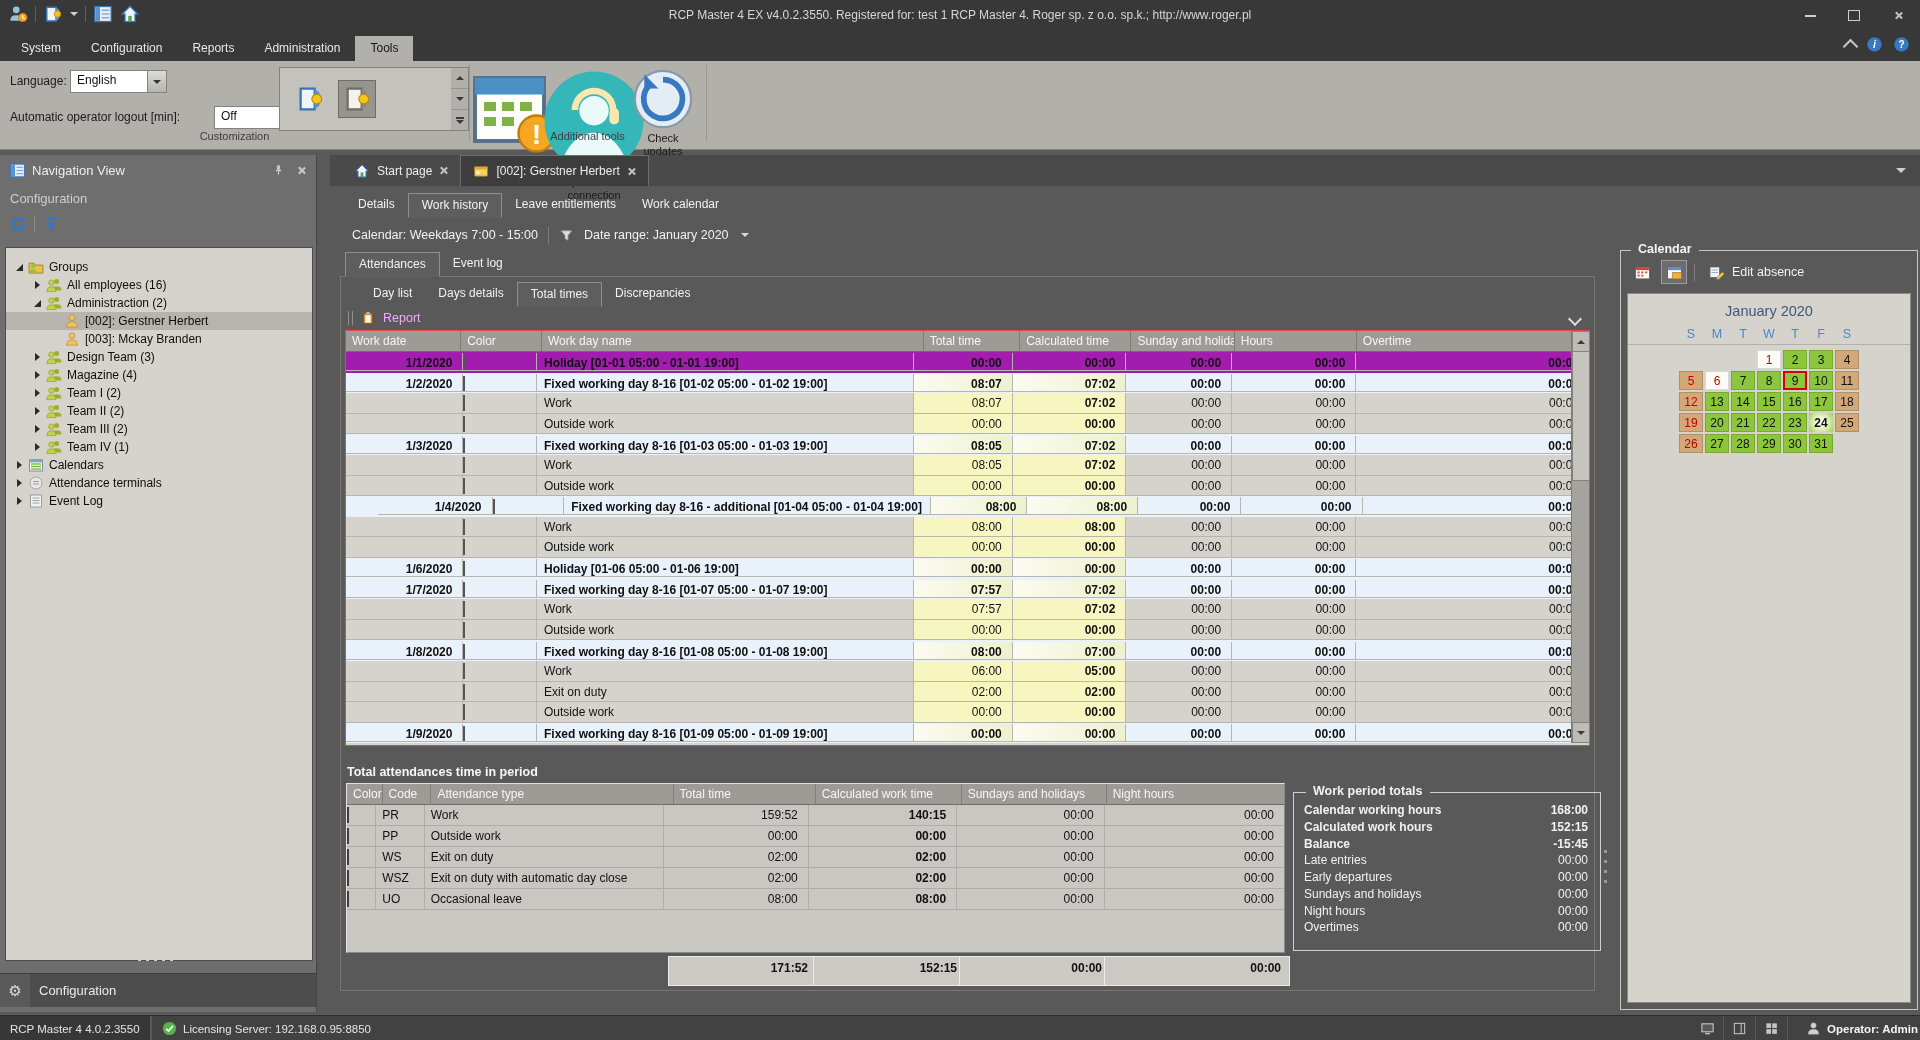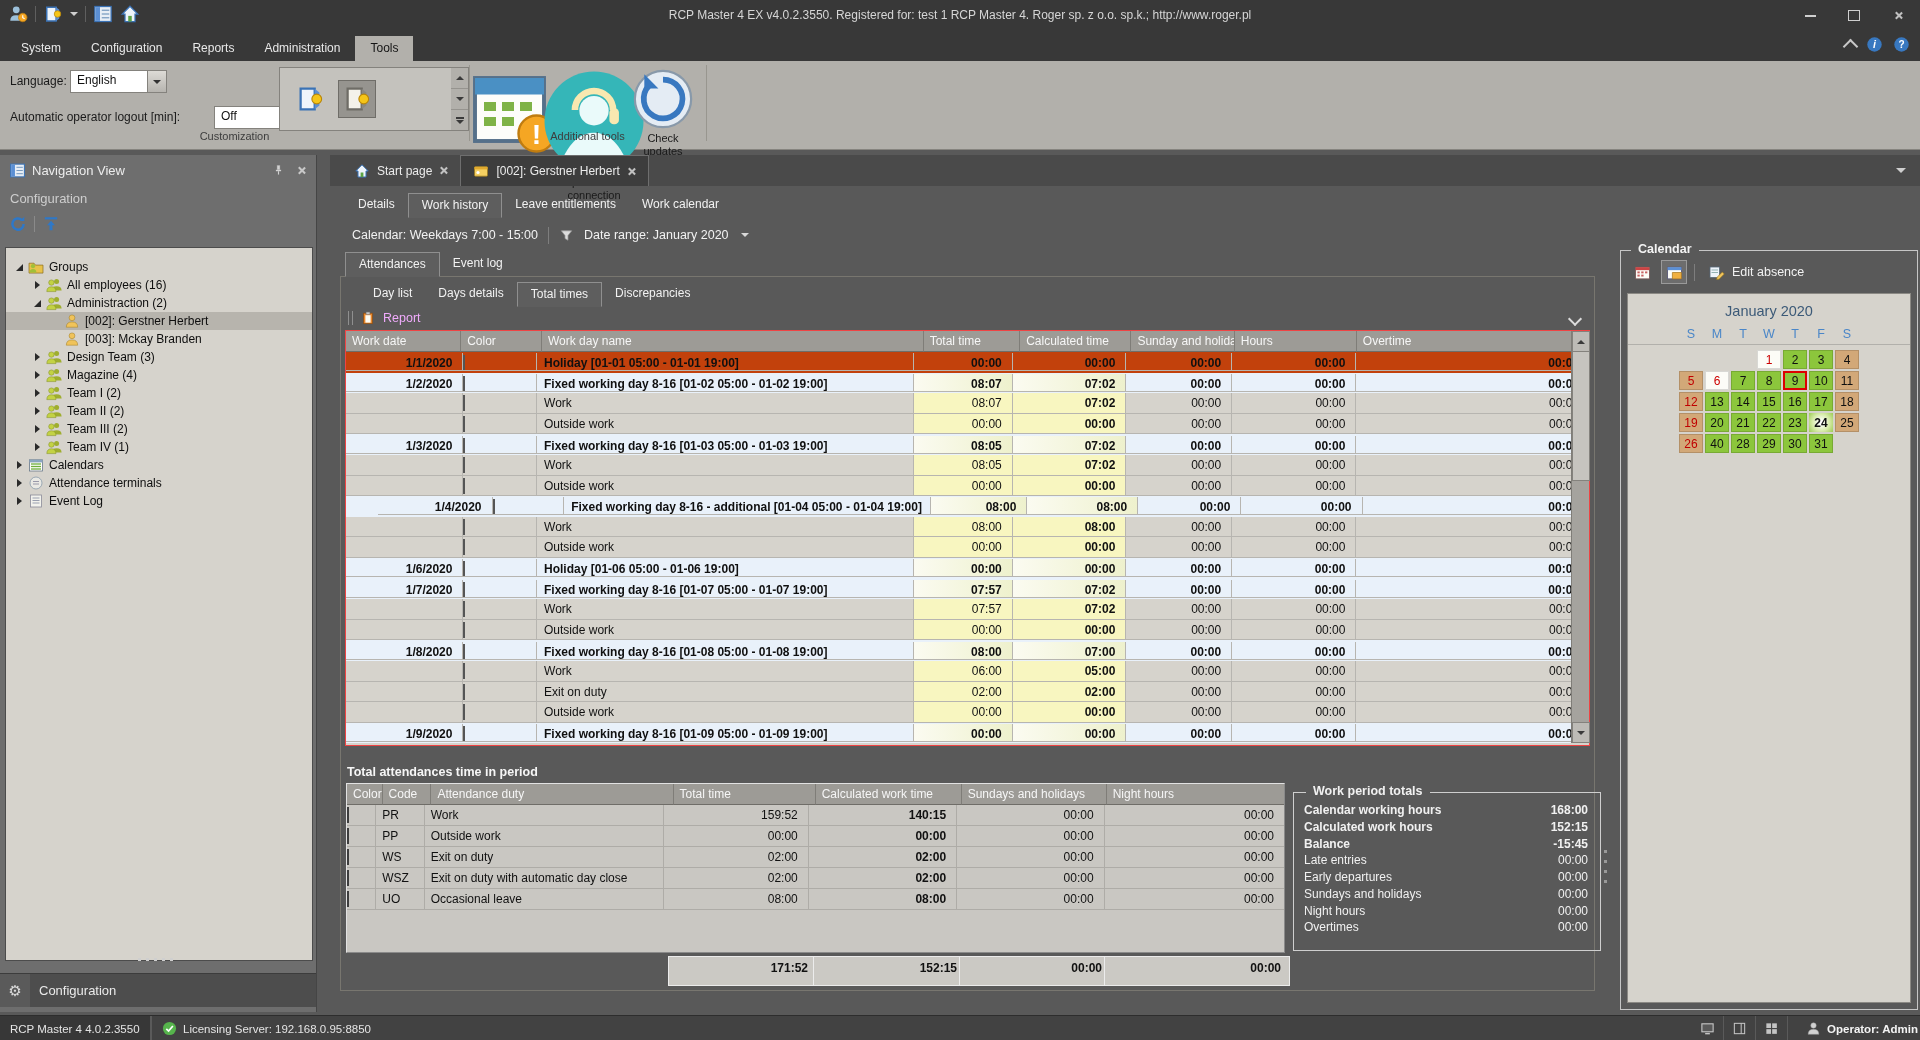--- a/index.html
+++ b/index.html
@@ -96,21 +96,21 @@
   .rb-chev{position:absolute;right:8px;top:7px;width:8px;height:8px;border-right:2px solid #dcdcdc;border-bottom:2px solid #dcdcdc;transform:rotate(45deg);}
 
   
   .report-table{position:absolute;left:345px;top:330px;width:1243px;height:414px;background:#d6d3cc;border:1px solid #ef4444;}
   .rt-header{display:flex;height:21px;background:#9d9b96;}
   .rt-hcell{border-right:1px solid #7f7d78;border-bottom:1px solid #6f6d68;color:#f6f6f6;font-size:12px;padding:3px 0 0 6px;white-space:nowrap;overflow:hidden;}
   .rt-row{display:flex;height:20.6px;}
   .rt-cell{border-right:1px solid #b7b5b0;border-bottom:1px solid #b7b5b0;font-size:12px;padding-top:3px;white-space:nowrap;overflow:hidden;}
   .rt-row.day{background:#e9f1fa;font-weight:bold;}
   .rt-row.sub{background:#d6d3cc;}
-  .rt-row.day.selected{background:#c2410c;}
+  .rt-row.day.selected{background:#a21caf;}
   .rt-row.sub .c-calc{font-weight:bold;}
   .rt-row.day .c-tot,.rt-row.day .c-calc{background:linear-gradient(90deg,#fbfbf1,#eef1cd);}
   .rt-row.sub .c-tot,.rt-row.sub .c-calc{background:#f8f6c0;}
   .rt-row.day.selected .c-tot,.rt-row.day.selected .c-calc{background:transparent;}
   .c-right{text-align:right;padding-right:10px;}
   .c-name{padding-left:7px;}
   .swatch{width:13px;height:15px;border:1px solid #555;margin:2px auto 0 auto;}
   .rt-scroll{position:absolute;right:0;top:0;width:17px;height:412px;background:#a5a39e;border-left:1px solid #7f7d78;}
   .sc-btn{position:absolute;left:0;width:16px;height:19px;background:#bdbbb6;border:1px solid #84827d;display:flex;align-items:center;justify-content:center;}
   .sc-thumb{position:absolute;left:0;top:20px;width:16px;height:128px;background:#c6c4bf;border:1px solid #84827d;}
@@ -852,21 +852,21 @@
           <span class="tri-dn"></span>
         </span>
     </div>
   </div>
 
   <div class="sum-label">Total attendances time in period</div>
   <div class="sum-box">
     <div class="sum-header" id="sum-header">
         <div class="sum-cell hd" style="width: 30px;">Color</div>
         <div class="sum-cell hd" style="width: 44px;">Code</div>
-        <div class="sum-cell hd" style="width: 247px;">Attendance duty</div>
+        <div class="sum-cell hd" style="width: 247px;">Attendance type</div>
         <div class="sum-cell hd" style="width: 142px;">Total time</div>
         <div class="sum-cell hd" style="width: 146px;">Calculated work time</div>
         <div class="sum-cell hd" style="width: 145px;">Sundays and holidays</div>
         <div class="sum-cell hd" style="width: 180px; border-right: none;">Night hours</div>
       </div>
     <div id="sum-body">
         <div class="sum-row">
           <div class="sum-cell" style="width: 30px;"><span class="sw2" style="background: rgb(189, 208, 228);"></span></div>
           <div class="sum-cell" style="width: 44px; padding-left: 6px;">PR</div>
           <div class="sum-cell" style="width: 247px; padding-left: 6px;">Work</div>
@@ -1036,21 +1036,21 @@
           <span class="day work">17</span>
           <span class="day off">18</span>
           <span class="day sun">19</span>
           <span class="day work">20</span>
           <span class="day work">21</span>
           <span class="day work">22</span>
           <span class="day work">23</span>
           <span class="day hl">24</span>
           <span class="day off">25</span>
           <span class="day sun">26</span>
-          <span class="day work">40</span>
+          <span class="day work">27</span>
           <span class="day work">28</span>
           <span class="day work">29</span>
           <span class="day work">30</span>
           <span class="day work">31</span>
         </div>
     </div>
   </div>
 
   <div class="statusbar">
     <div class="sb-seg sb-version">

